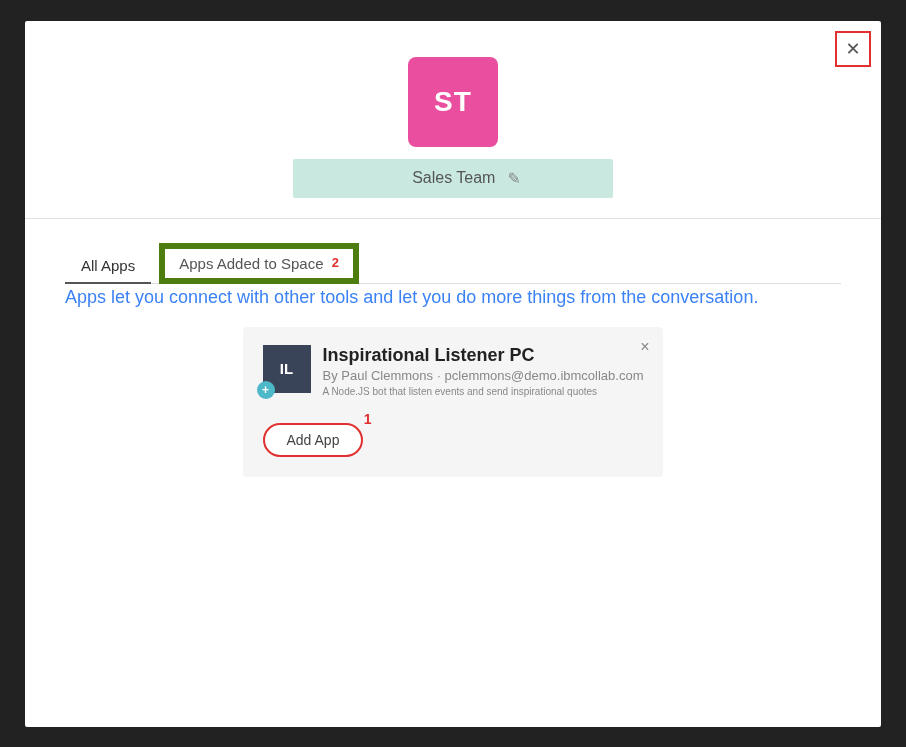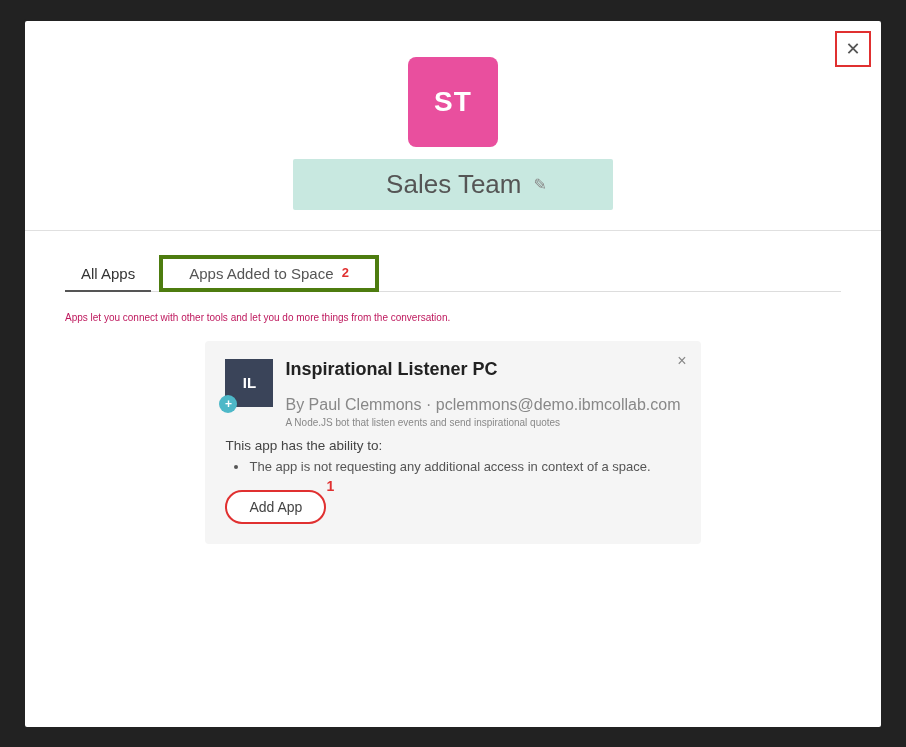--- a/index.html
+++ b/index.html
@@ -81,21 +81,21 @@
       display: flex;
       align-items: center;
       justify-content: center;
       padding: 10px 16px;
       border-radius: 2px;
       gap: 12px;
       margin-bottom: 0;
     }
 
     .team-name-text {
-      font-size: 26px;
+      font-size: 16px;
       color: #555;
       font-weight: 400;
       margin-left: 27px;
     }
 
     .edit-icon {
       font-size: 16px;
       color: #888;
       cursor: pointer;
     }
@@ -132,42 +132,41 @@
       white-space: nowrap;
     }
 
     .tab.active {
       border-bottom: 2px solid #555;
       color: #333;
       font-weight: 500;
     }
 
     .tab.highlighted {
-      border: 4px solid #4d7c0f;
+      border: 6px solid #4d7c0f;
       border-radius: 0;
       color: #555;
-      padding: 6px 26px;
+      padding: 6px 14px;
     }
 
     .tab-badge {
       display: inline-block;
       background: #fff;
       color: #e03030;
       font-size: 13px;
       font-weight: bold;
       margin-left: 4px;
       vertical-align: top;
     }
 
     .description {
       width: 100%;
       padding: 0 40px;
-      margin-top: 18px;
-      font-size: 10px;
-      color: #be185d;
+      font-size: 18px;
+      color: #3b82f6;
       line-height: 1.5;
     }
 
     .app-card {
       background: #f5f5f5;
       border-radius: 4px;
       margin: 16px 40px;
       padding: 18px 20px 20px 20px;
       position: relative;
     }
@@ -218,23 +217,23 @@
       flex: 1;
     }
 
     .app-name {
       font-size: 18px;
       font-weight: 700;
       color: #222;
     }
 
     .app-author {
-      font-size: 16px;
+      font-size: 13px;
       color: #888;
-      margin-top: 16px;
+      margin-top: 2px;
     }
 
     .app-description {
       font-size: 10px;
       color: #888;
       margin-top: 3px;
     }
 
     .card-close {
       position: absolute;
@@ -335,26 +334,20 @@
             <span>+</span>
           </div>
         </div>
         <div class="app-info">
           <div class="app-name">Inspirational Listener PC</div>
           <div class="app-author">By Paul Clemmons · pclemmons@demo.ibmcollab.com</div>
           <div class="app-description">A Node.JS bot that listen events and send inspirational quotes</div>
         </div>
       </div>
 
-      <div class="app-abilities">
-        <span>This app has the ability to:</span>
-        <ul class="app-abilities-list">
-          <li>The app is not requesting any additional access in context of a space.</li>
-        </ul>
-      </div>
 
       <button class="add-app-btn">
         <span>Add App</span>
         <span class="btn-badge">1</span>
       </button>
     </div>
 
   </div>
 </div>
 

